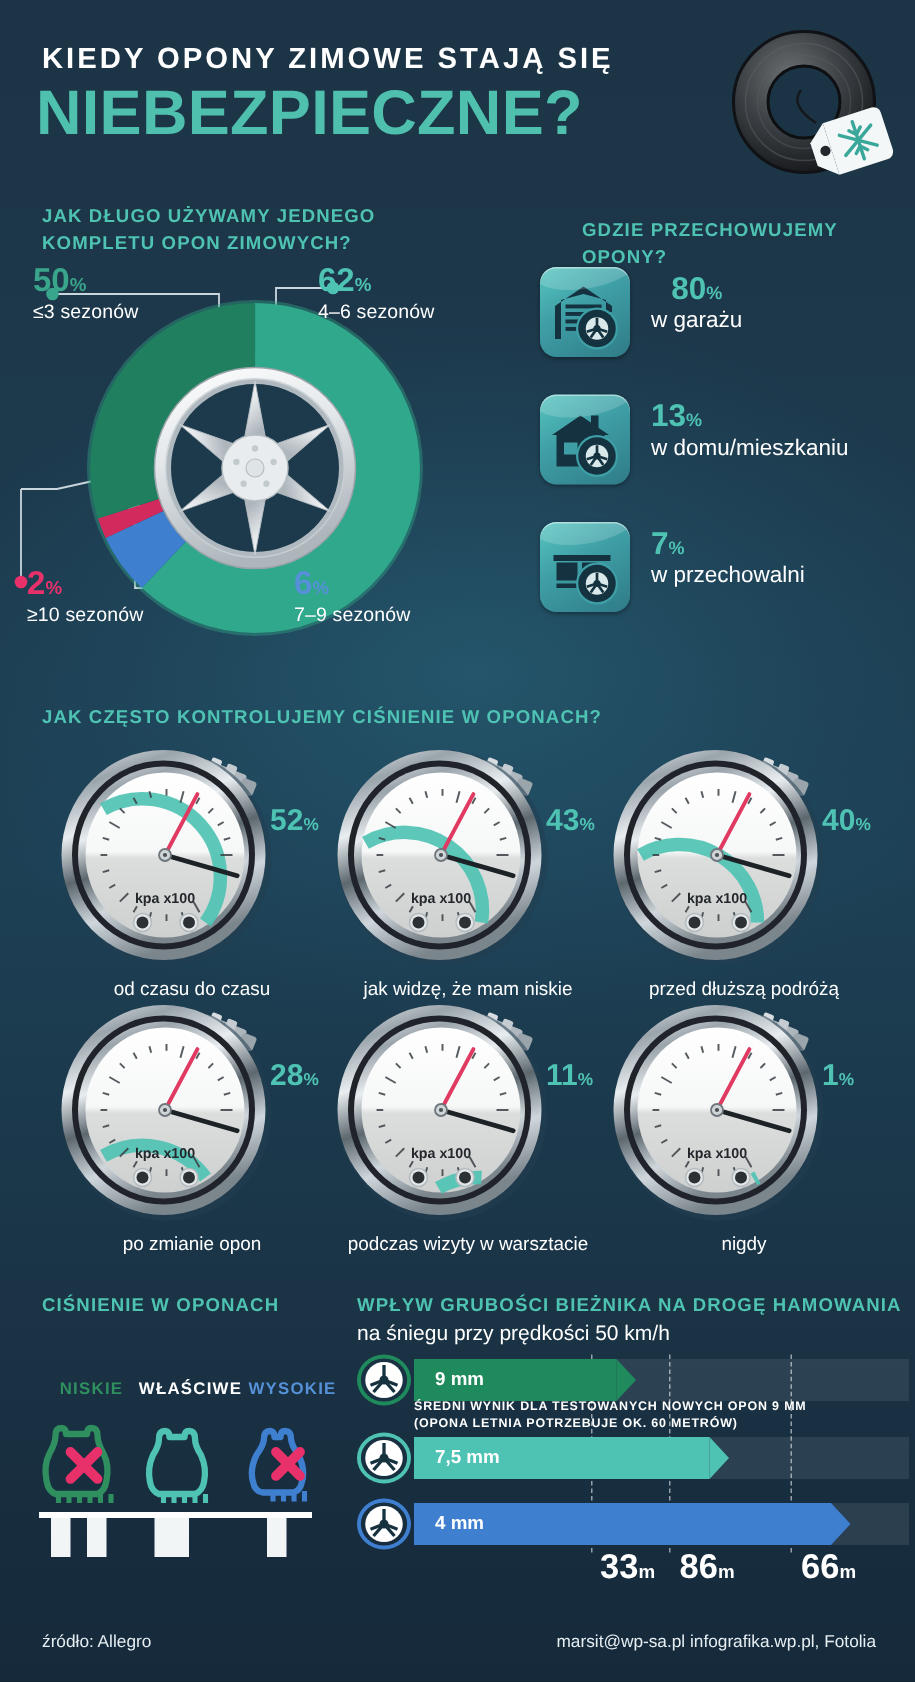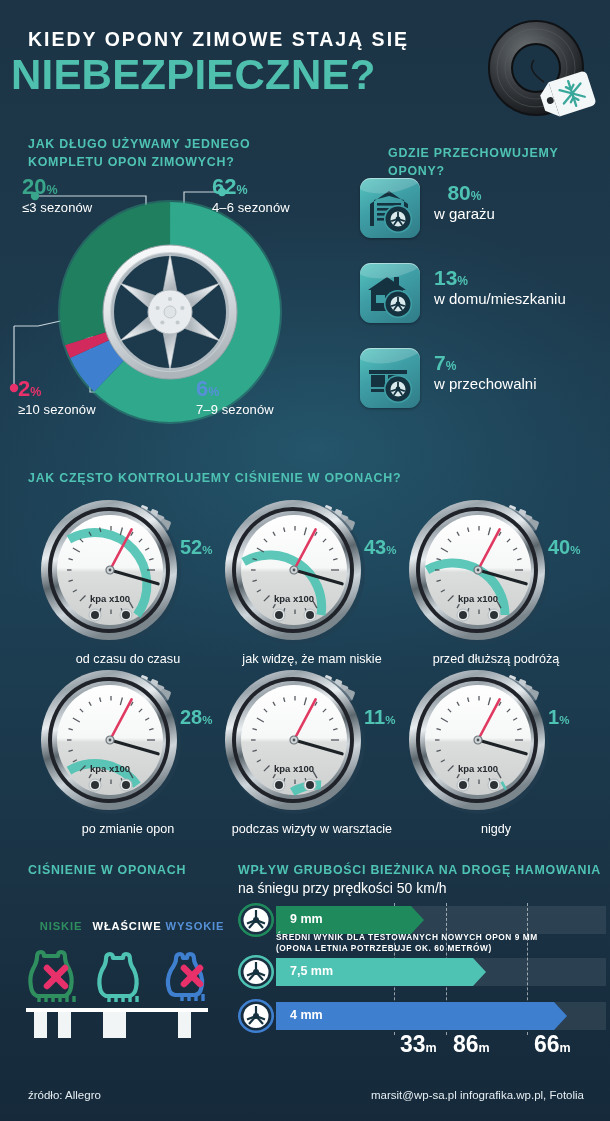--- a/index.html
+++ b/index.html
@@ -20,21 +20,21 @@
   }
 
   
   .header { position: absolute; left: 0; top: 0; width: 610px; height: 126px; }
   .title-top {
     position: absolute; left: 28px; top: 28px;
     font-size: 19.5px; font-weight: bold; letter-spacing: 2.0px;
     color: #ffffff; white-space: nowrap;
   }
   .title-main {
-    position: absolute; left: 11px; top: 54px;
+    position: absolute; left: 24px; top: 54px;
     font-size: 42px; font-weight: bold; letter-spacing: 0.2px;
     color: #4fbfae; white-space: nowrap; line-height: 1;
   }
   .hero-tire { position: absolute; right: 8px; top: 16px; width: 124px; height: 104px; }
 
   
   .sec-head {
     position: absolute; font-size: 12.4px; font-weight: bold;
     letter-spacing: 0.75px; color: #4fc3b3; line-height: 1.42;
   }
@@ -235,21 +235,21 @@
           <circle cx="7.6" cy="10.5" r="2.1"></circle>
             <circle cx="-7.6" cy="10.5" r="2.1"></circle>
           <circle cx="-12.4" cy="-4" r="2.1"></circle>
         </g>
         <circle cx="0" cy="0" r="58" fill="none" stroke="#c9d0d4" stroke-width="4" opacity="0.85"></circle>
       </g>
     </svg>
   </div>
 
   <div class="lbl" style="left:22px; top:176px;">
-    <div class="pct c-green"><span>20</span><span class="u">%</span></div>
+    <div class="pct c-green"><span>50</span><span class="u">%</span></div>
     <div class="cap">≤3 sezonów</div>
   </div>
   <div class="lbl" style="left:212px; top:176px;">
     <div class="pct c-teal"><span>62</span><span class="u">%</span></div>
     <div class="cap">4–6 sezonów</div>
   </div>
   <div class="lbl" style="left:196px; top:378px;">
     <div class="pct c-blue"><span>6</span><span class="u">%</span></div>
     <div class="cap">7–9 sezonów</div>
   </div>

